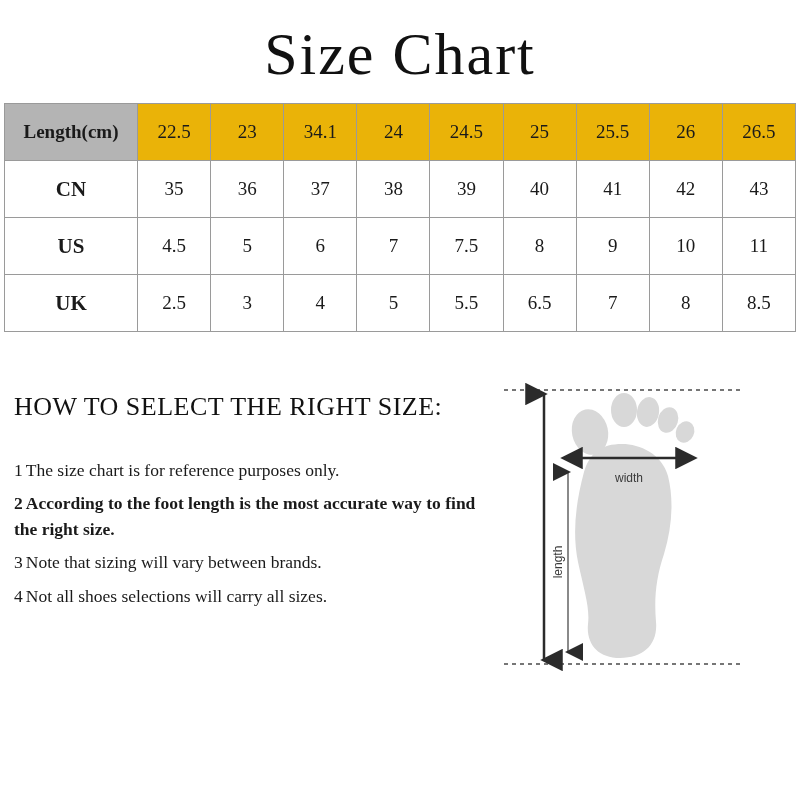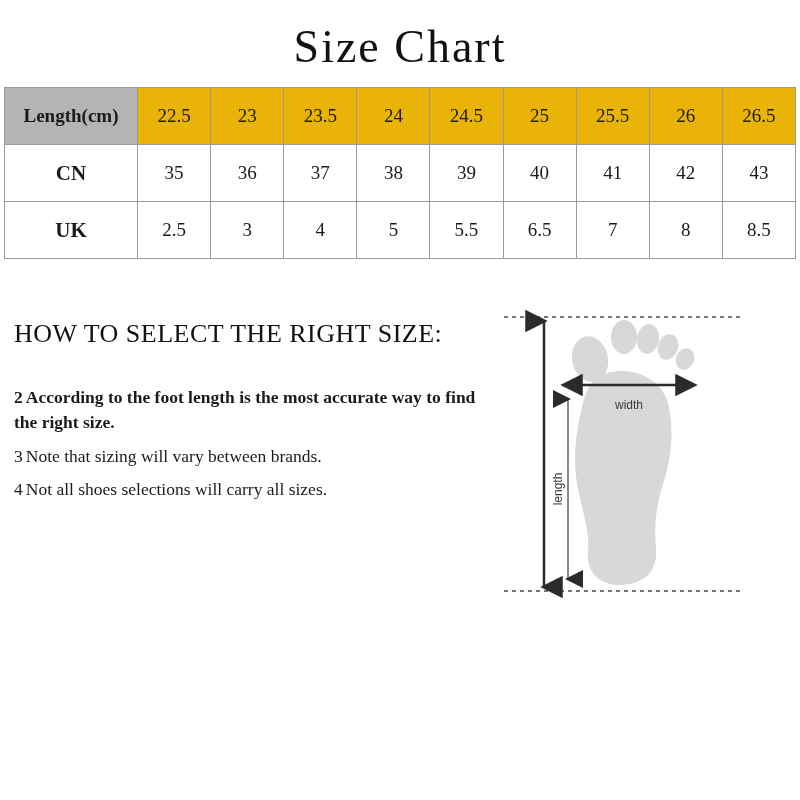--- a/index.html
+++ b/index.html
@@ -13,21 +13,21 @@
     font-family: "Liberation Serif", serif;
     color: #1a1a1a;
     position: relative;
     overflow: hidden;
   }
 
   
   .title {
     text-align: center;
     font-family: "Liberation Serif", serif;
-    font-size: 46px;
+    font-size: 60px;
     font-weight: 400;
     letter-spacing: 2px;
     margin: 20px 0 14px 0;
     color: #111111;
   }
 
   
   .table-wrap {
     padding: 0 4px;
   }
@@ -114,61 +114,76 @@
 
 <div class="title">Size Chart</div>
 
 <div class="table-wrap">
   <table class="size-table">
     <tbody>
       <tr class="shaded">
         <td class="rowhead">Length(cm)</td>
         <td>22.5</td>
         <td>23</td>
-        <td>23.5</td>
+        <td>34.1</td>
         <td>24</td>
         <td>24.5</td>
         <td>25</td>
         <td>25.5</td>
         <td>26</td>
         <td>26.5</td>
       </tr>
       <tr class="plain">
         <td class="rowhead">CN</td>
         <td>35</td>
         <td>36</td>
         <td>37</td>
         <td>38</td>
         <td>39</td>
         <td>40</td>
         <td>41</td>
         <td>42</td>
         <td>43</td>
       </tr>
       <tr class="plain">
+        <td class="rowhead">US</td>
+        <td>4.5</td>
+        <td>5</td>
+        <td>6</td>
+        <td>7</td>
+        <td>7.5</td>
+        <td>8</td>
+        <td>9</td>
+        <td>10</td>
+        <td>11</td>
+      </tr>
+      <tr class="plain">
         <td class="rowhead">UK</td>
         <td>2.5</td>
         <td>3</td>
         <td>4</td>
         <td>5</td>
         <td>5.5</td>
         <td>6.5</td>
         <td>7</td>
         <td>8</td>
         <td>8.5</td>
       </tr>
     </tbody>
   </table>
 </div>
 
 <div class="lower">
 
   <div class="howto">
     <div class="howto-title">HOW TO SELECT THE RIGHT SIZE:</div>
 
+    <div class="note">
+      <span class="num">1</span><span>The size chart is for reference purposes only.</span>
+    </div>
     <div class="note bold">
       <span class="num">2</span><span>According to the foot length is the most accurate way to find the right size.</span>
     </div>
     <div class="note">
       <span class="num">3</span><span>Note that sizing will vary between brands.</span>
     </div>
     <div class="note">
       <span class="num">4</span><span>Not all shoes selections will carry all sizes.</span>
     </div>
   </div>

